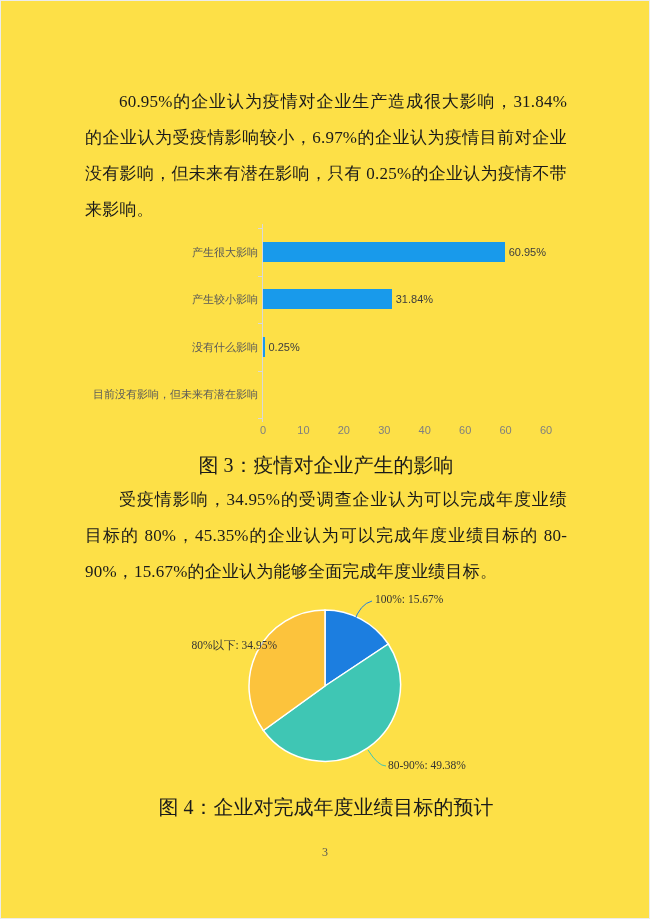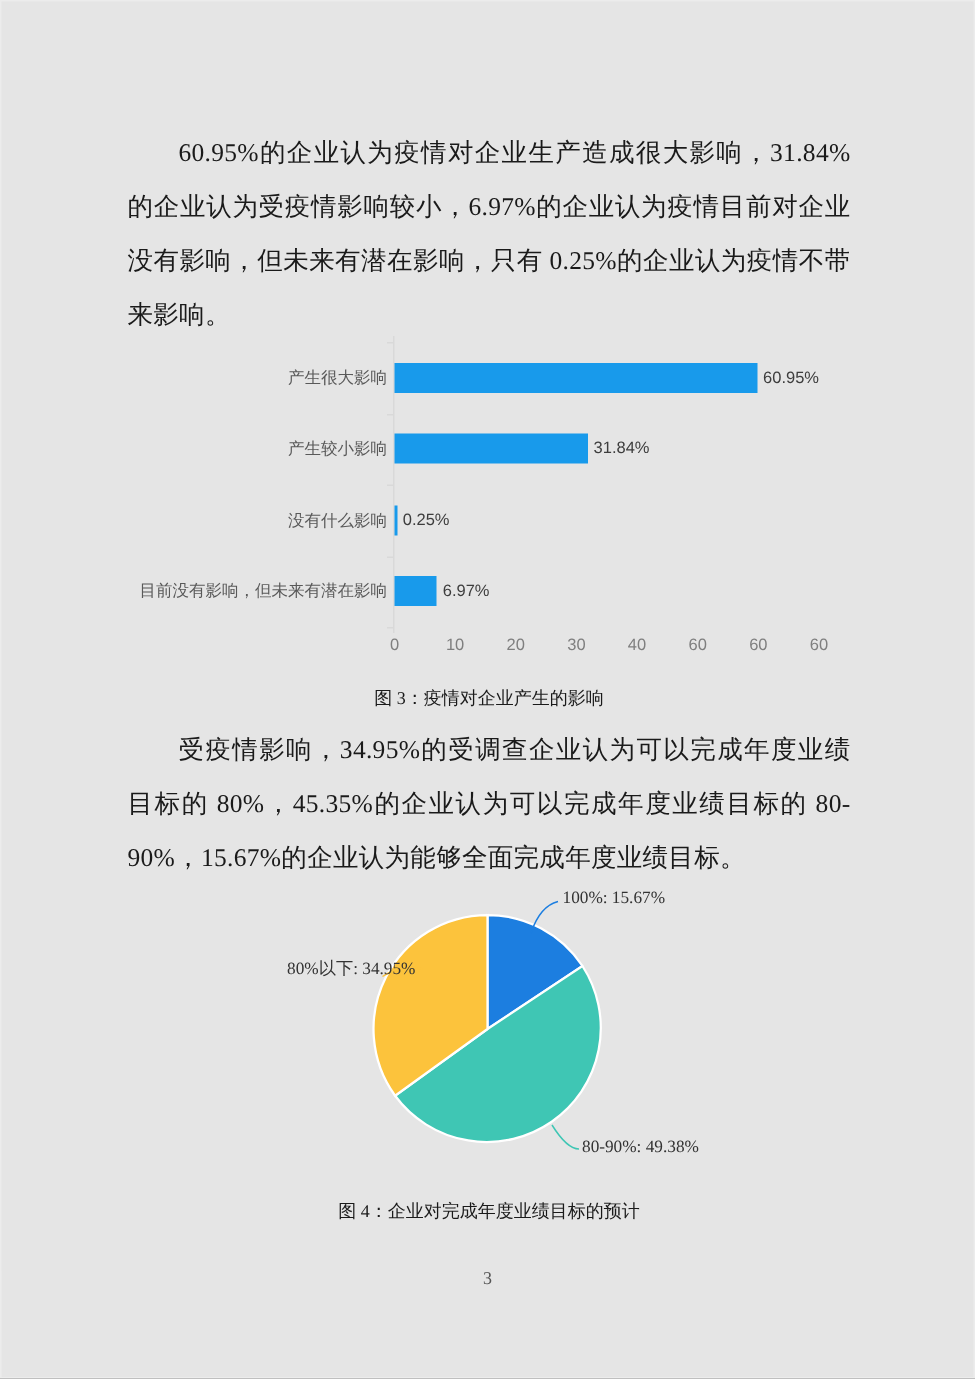--- a/index.html
+++ b/index.html
@@ -1,36 +1,36 @@
 <!DOCTYPE html>
 <html><head>
 <meta charset="utf-8">
 <style>
   html,body{margin:0;padding:0;background:#888;}
   .page{
     position:relative;
     width:650px;height:919px;
     margin:0 auto;
-    background:#e5e5e5;
+    background:#fde047;
     box-shadow:inset 0 0 0 1px #ececec;
     font-family:"Liberation Serif","DejaVu Serif",serif;
     color:#1a1a1a;
     overflow:hidden;
   }
   .body-text{
     position:absolute;left:85px;width:482px;
     font-size:17px;line-height:36px;
     text-align:justify;text-indent:2em;
     margin:0;letter-spacing:0.2px;
   }
   .para1{top:84px;}
   .para2{top:482px;}
   .caption{
     position:absolute;left:85px;width:482px;
-    font-size:12px;line-height:26px;text-align:center;margin:0;
+    font-size:20px;line-height:26px;text-align:center;margin:0;
   }
   .fig3-caption{top:452px;}
   .fig4-caption{top:794px;}
   .page-number{
     position:absolute;top:845px;left:0;width:650px;
     text-align:center;font-size:12px;color:#555;
   }
 
   
   .bar-chart{
@@ -103,24 +103,20 @@
         </div>
         <div class="bar-row">
           <span class="cat-label">没有什么影响</span>
           <div class="bar-track">
             <div class="bar" style="width: 1.5px; background: rgb(24, 154, 235);"></div>
             <span class="bar-value">0.25%</span>
           </div>
         </div>
         <div class="bar-row">
           <span class="cat-label">目前没有影响，但未来有潜在影响</span>
-          <div class="bar-track">
-            <div class="bar" style="width: 28.1787px; background: rgb(24, 154, 235);"></div>
-            <span class="bar-value">6.97%</span>
-          </div>
         </div>
       </div>
     <div class="x-ticks" id="bar-xticks">
         <span class="x-tick" style="left: 0%;">0</span>
         <span class="x-tick" style="left: 14.2857%; text-align: center;">10</span>
         <span class="x-tick" style="left: 28.5714%;">20</span>
         <span class="x-tick" style="left: 42.8571%;">30</span>
         <span class="x-tick" style="left: 57.1429%;">40</span>
         <span class="x-tick" style="left: 71.4286%;">60</span>
         <span class="x-tick" style="left: 85.7143%;">60</span>

